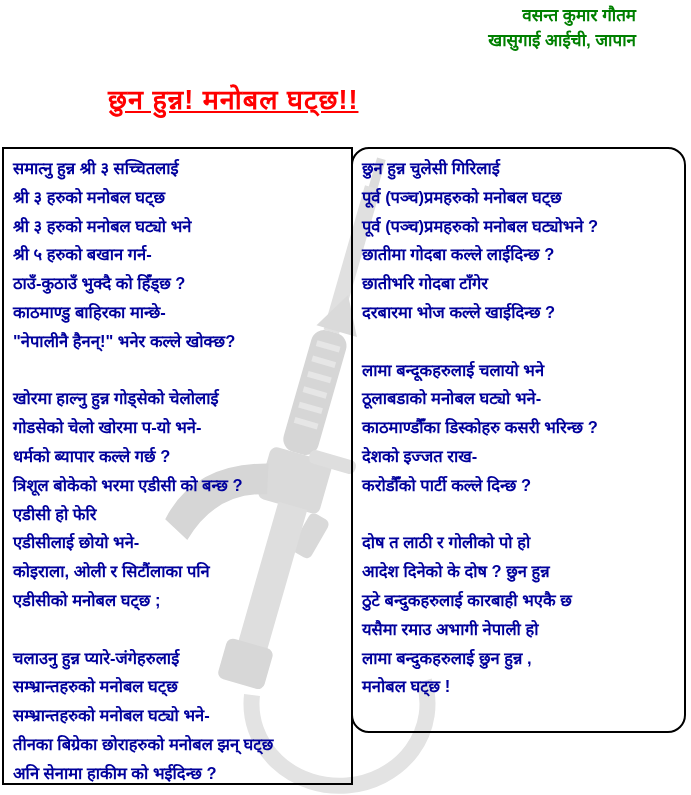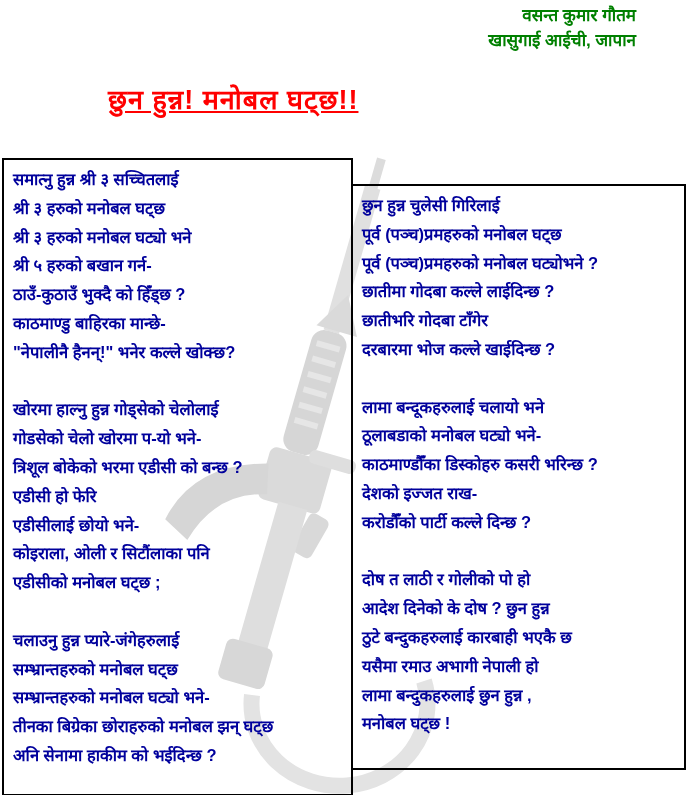--- a/index.html
+++ b/index.html
@@ -10,29 +10,29 @@
   .author{
     position:absolute;top:3px;right:55px;text-align:right;
     color:#008000;font-weight:bold;font-size:17px;line-height:25px;white-space:nowrap;
   }
   .title{
     position:absolute;top:72px;left:108px;
     color:#ff0000;font-weight:bold;font-size:27px;letter-spacing:1px;
     text-decoration:underline;white-space:nowrap;margin-top:8px;
   }
   .poem-wrap{
-    position:absolute;top:158px;left:2px;display:flex;align-items:center;z-index:1;
+    position:absolute;top:147px;left:2px;display:flex;align-items:flex-start;z-index:1;
   }
   .cell{
     box-sizing:border-box;border:2px solid #000000;background:transparent;
     padding:5px 4px 0 9px;color:#00009c;font-weight:bold;font-size:16.5px;
     position:relative;z-index:1;
   }
   .cell.left{width:351px;height:638px;}
-  .cell.right{width:335px;height:586px;margin-left:-2px;}
+  .cell.right{width:335px;height:586px;margin-left:-2px;border-radius:18px;}
   .poem-line{min-height:28.8px;line-height:28.8px;white-space:nowrap;}
   .watermark{
     position:absolute;top:147px;left:0;width:691px;height:648px;z-index:0;pointer-events:none;
   }
 </style>
 </head>
 <body>
 
 <svg class="watermark" viewBox="0 0 691 648" aria-hidden="true">
   <g transform="rotate(16 330 280)">
@@ -68,20 +68,21 @@
       <div class="poem-line">समात्नु हुन्न श्री ३ सच्चितलाई</div>
       <div class="poem-line">श्री ३ हरुको मनोबल घट्छ</div>
       <div class="poem-line">श्री ३ हरुको मनोबल घट्यो भने</div>
       <div class="poem-line">श्री ५ हरुको बखान गर्न-</div>
       <div class="poem-line">ठाउँ-कुठाउँ भुक्दै को हिँड्छ ?</div>
       <div class="poem-line">काठमाण्डु बाहिरका मान्छे-</div>
       <div class="poem-line">"नेपालीनै हैनन्!" भनेर कल्ले खोक्छ?</div>
       <div class="poem-line">&nbsp;</div>
       <div class="poem-line">खोरमा हाल्नु हुन्न गोड्सेको चेलोलाई</div>
       <div class="poem-line">गोडसेको चेलो खोरमा प-यो भने-</div>
+      <div class="poem-line">धर्मको ब्यापार कल्ले गर्छ ?</div>
       <div class="poem-line">त्रिशूल बोकेको भरमा एडीसी को बन्छ  ?</div>
       <div class="poem-line">एडीसी हो फेरि</div>
       <div class="poem-line">एडीसीलाई छोयो भने-</div>
       <div class="poem-line">कोइराला, ओली र सिटौंलाका पनि</div>
       <div class="poem-line">एडीसीको मनोबल घट्छ  ;</div>
       <div class="poem-line">&nbsp;</div>
       <div class="poem-line">चलाउनु हुन्न प्यारे-जंगेहरुलाई</div>
       <div class="poem-line">सम्भ्रान्तहरुको मनोबल घट्छ</div>
       <div class="poem-line">सम्भ्रान्तहरुको मनोबल घट्यो भने-</div>
       <div class="poem-line">तीनका बिग्रेका छोराहरुको मनोबल झन् घट्छ</div>

